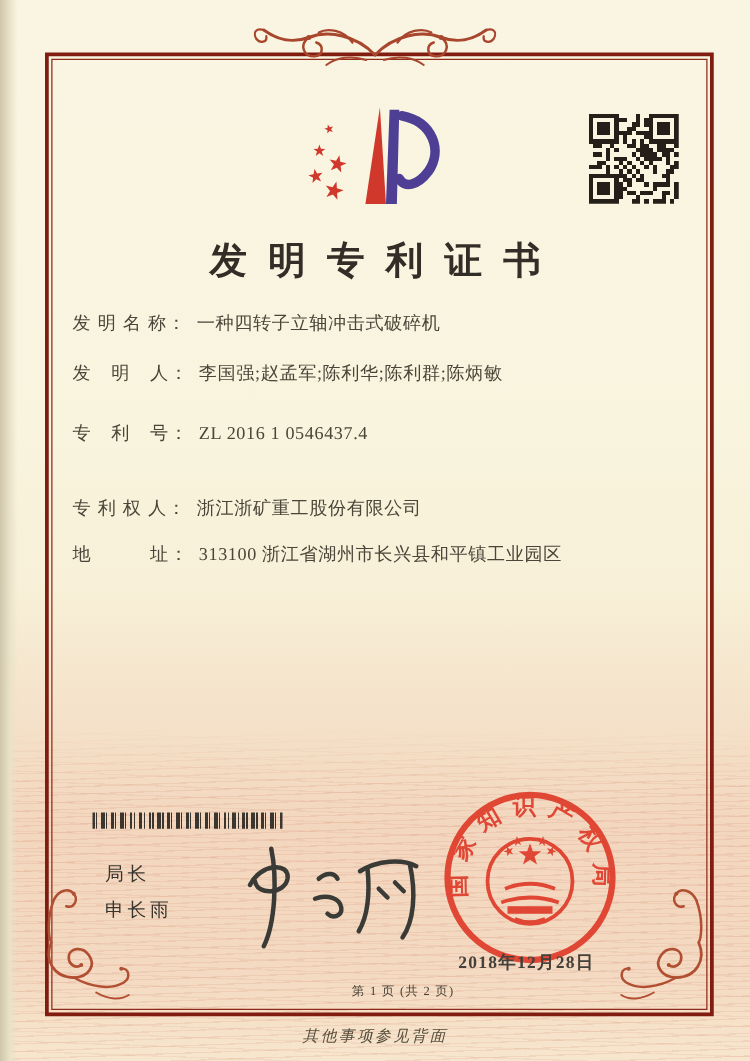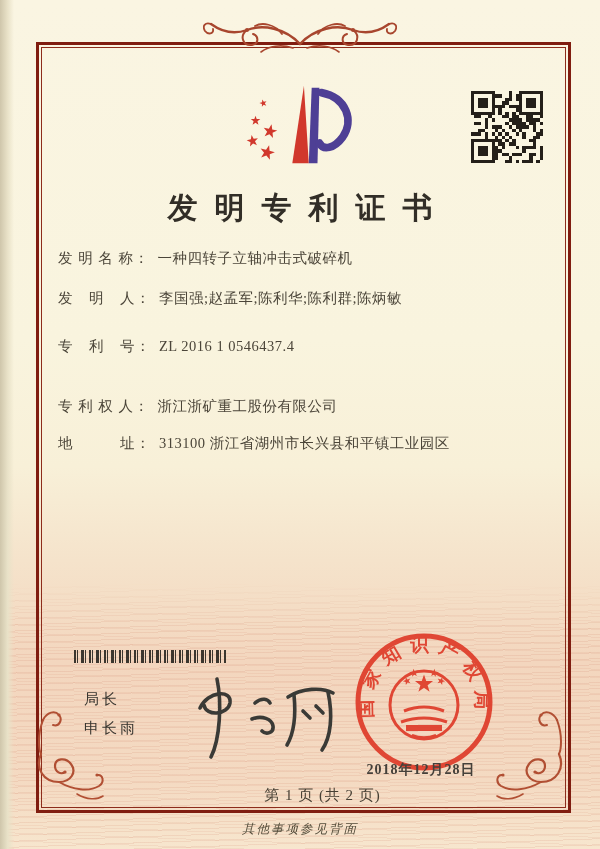--- a/index.html
+++ b/index.html
@@ -35,21 +35,21 @@
       #2b2822 3px 4px,rgba(0,0,0,0) 4px 7px,#2b2822 7px 10px,rgba(0,0,0,0) 10px 11px,
       #2b2822 11px 12px,rgba(0,0,0,0) 12px 15px);}
   .signer{position:absolute;left:84px;font-family:"Liberation Sans","DejaVu Sans",sans-serif;
     font-size:15px;letter-spacing:3px;color:#37342e;font-weight:500;}
   .signer.t{top:690px;} .signer.n{top:719px;}
   .sig-svg{position:absolute;left:170px;top:663px;width:185px;height:102px;}
   .seal-svg{position:absolute;left:351px;top:629px;width:146px;height:146px;opacity:.9;}
   .seal-date{position:absolute;left:348px;top:761px;width:146px;text-align:center;
     font-size:14px;font-weight:700;letter-spacing:1px;color:#45403a;}
   .page-info{position:absolute;left:0;right:0;top:786px;text-align:center;
-    font-size:15px;letter-spacing:1px;color:#463f33;margin-left:45px;}
+    font-size:10px;letter-spacing:1px;color:#463f33;margin-left:45px;}
   .back-note{position:absolute;left:0;right:0;top:821px;text-align:center;
     font-size:12.5px;letter-spacing:2px;color:#544d3b;font-style:italic;}
   .orn-top{position:absolute;left:203px;top:14px;width:194px;height:54px;}
   .orn-bl{position:absolute;left:33px;top:692px;width:74px;height:118px;}
   .orn-br{position:absolute;left:493px;top:692px;width:74px;height:118px;}
   .logo{position:absolute;left:243px;top:80px;width:118px;height:92px;}
   .qr{position:absolute;left:471px;top:91px;width:72px;height:72px;}
   svg{display:block;width:100%;height:100%;}
 </style>
 </head>

